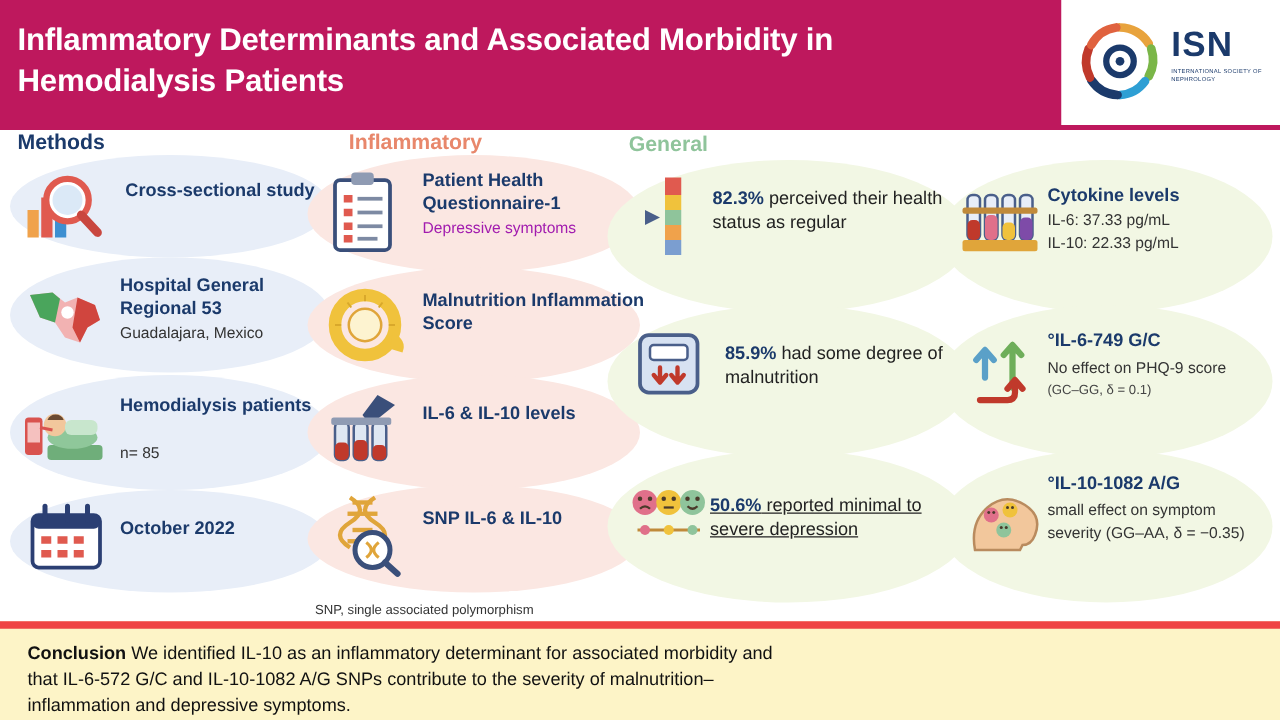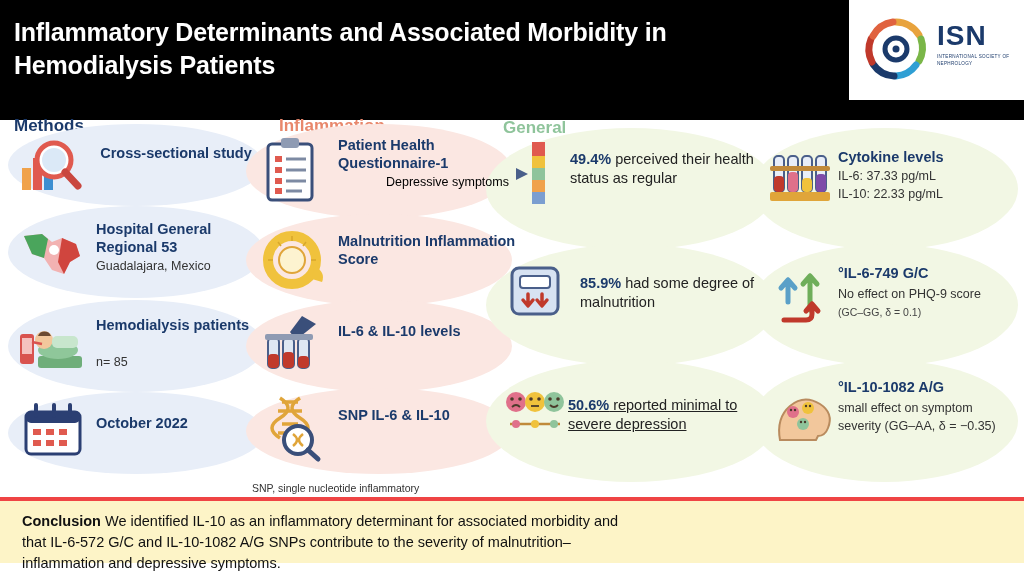--- a/index.html
+++ b/index.html
@@ -7,22 +7,22 @@
   body {
     width: 1024px; height: 576px;
     font-family: "Liberation Sans", sans-serif;
     background: #ffffff;
     overflow: hidden;
     position: relative;
   }
 
   
   .header {
-    position: absolute; left: 0; top: 0; width: 1024px; height: 120px;
-    background: #000000;
+    position: absolute; left: 0; top: 0; width: 1024px; height: 104px;
+    background: #be185d;
   }
   .header-title {
     position: absolute; left: 14px; top: 16px; width: 660px;
     color: #ffffff; font-size: 25px; font-weight: bold; line-height: 1.33;
     letter-spacing: -0.2px;
   }
   .isn-box {
     position: absolute; right: 0; top: 0; width: 175px; height: 100px;
     background: #ffffff;
   }
@@ -30,60 +30,60 @@
   .isn-text {
     position: absolute; left: 88px; top: 20px;
     font-size: 28px; font-weight: bold; color: #1b3a6b; letter-spacing: 1px; text-align: center;
   }
   .isn-sub {
     position: absolute; left: 88px; top: 54px; width: 84px;
     font-size: 4.6px; color: #1b3a6b; line-height: 1.5; letter-spacing: 0.3px;
   }
 
   
-  .col-head { position: absolute; font-size: 17px; font-weight: bold; margin-top: 12px; }
+  .col-head { position: absolute; font-size: 17px; font-weight: bold; }
   #h-methods { left: 14px; top: 104px; color: #1b3a6b; }
   #h-intervention { left: 279px; top: 104px; color: #e8876b; }
   #h-results { left: 503px; top: 106px; color: #8fc49b; }
 
   
   .blob { position: absolute; border-radius: 50%; }
   .blob-blue { background: #e8eef8; }
   .blob-pink { background: #fbe7e2; }
   .blob-green { background: #f2f7e4; }
 
   
   .hl { font-weight: bold; }
 
   
   .m-row { position: absolute; }
   .m-title { font-size: 14.5px; font-weight: bold; color: #1b3a6b; line-height: 1.25; }
   .m-sub { font-size: 12.5px; color: #333; line-height: 1.3; }
 
   
   .i-title { font-size: 14.5px; font-weight: bold; color: #1b3a6b; line-height: 1.25; }
-  .i-sub { font-size: 12.5px; color: #000000; line-height: 1.3; margin-left: 48px; }
+  .i-sub { font-size: 12.5px; color: #a21caf; line-height: 1.3; }
 
   
   .r-text { font-size: 14.5px; color: #222; line-height: 1.3; }
   .r-text b { color: #1b3a6b; }
   .r-title { font-size: 14.5px; font-weight: bold; color: #1b3a6b; line-height: 1.25; }
   .r-sub { font-size: 12.5px; color: #333; line-height: 1.35; }
   .r-small { font-size: 10.5px; color: #444; line-height: 1.3; }
 
   .footnote {
     position: absolute; left: 252px; top: 482px;
     font-size: 10.5px; color: #333;
   }
 
   
   .concl {
-    position: absolute; left: 0; top: 497px; width: 1024px; height: 66px;
+    position: absolute; left: 0; top: 497px; width: 1024px; height: 79px;
     background: #fdf4c7;
-    border-top: 4px solid #ef4444;
+    border-top: 6px solid #ef4444;
   }
   .concl-text {
     position: absolute; left: 22px; top: 10px; width: 620px;
     font-size: 14.5px; color: #111; line-height: 1.45;
   }
 
   svg { display: block; overflow: visible; }
 </style>
 </head>
 <body>
@@ -104,21 +104,21 @@
         <circle cx="35" cy="35" r="11" fill="none" stroke="#1b3a6b" stroke-width="5"></circle>
         <circle cx="35" cy="35" r="3.5" fill="#1b3a6b"></circle>
       </svg>
     </div>
     <div class="isn-text">ISN</div>
     <div class="isn-sub">INTERNATIONAL SOCIETY OF NEPHROLOGY</div>
   </div>
 </div>
 
 <div class="col-head" id="h-methods">Methods</div>
-<div class="col-head" id="h-intervention">Inflammation</div>
+<div class="col-head" id="h-intervention">Inflammatory</div>
 <div class="col-head" id="h-results">General</div>
 
 <div class="blob blob-blue" style="left:8px;  top:124px; width:256px; height:82px;"></div>
 <div class="blob blob-blue" style="left:8px;  top:206px; width:256px; height:92px;"></div>
 <div class="blob blob-blue" style="left:8px;  top:300px; width:256px; height:92px;"></div>
 <div class="blob blob-blue" style="left:8px;  top:392px; width:256px; height:82px;"></div>
 
 <div class="blob blob-pink" style="left:246px; top:124px; width:266px; height:94px;"></div>
 <div class="blob blob-pink" style="left:246px; top:214px; width:266px; height:92px;"></div>
 <div class="blob blob-pink" style="left:246px; top:300px; width:266px; height:92px;"></div>
@@ -279,21 +279,21 @@
     <svg width="52" height="66" viewBox="0 0 52 66">
       <rect x="22" y="2" width="13" height="14" fill="#e05a4f"></rect>
       <rect x="22" y="16" width="13" height="12" fill="#f0c23c"></rect>
       <rect x="22" y="28" width="13" height="12" fill="#8fc49b"></rect>
       <rect x="22" y="40" width="13" height="12" fill="#f0a24b"></rect>
       <rect x="22" y="52" width="13" height="12" fill="#7b9ed0"></rect>
       <path d="M6 28 l12 6 -12 6 z" fill="#4a5f8a"></path>
     </svg>
   </div>
   <div class="r-text" style="position:absolute; left:70px; top:10px; width:200px;">
-    <b>49.4%</b><span> perceived their health status as regular</span>
+    <b>82.3%</b><span> perceived their health status as regular</span>
   </div>
 </div>
 
 <div class="m-row" style="left:500px; top:260px; width:280px;">
   <div style="position:absolute; left:8px; top:0px;">
     <svg width="56" height="64" viewBox="0 0 56 64">
       <rect x="4" y="8" width="46" height="46" rx="7" fill="#d7e2f2" stroke="#4a5f8a" stroke-width="3"></rect>
       <rect x="12" y="16" width="30" height="12" rx="3" fill="#ffffff" stroke="#4a5f8a" stroke-width="2"></rect>
       <path d="M20 34 v10 M20 46 l-5 -6 M20 46 l5 -6" stroke="#c0392b" stroke-width="3.5" fill="none" stroke-linecap="round"></path>
       <path d="M34 34 v10 M34 46 l-5 -6 M34 46 l5 -6" stroke="#c0392b" stroke-width="3.5" fill="none" stroke-linecap="round"></path>
@@ -382,20 +382,20 @@
         <circle cx="31" cy="34" r="1.2"></circle>
           <circle cx="35" cy="34" r="1.2"></circle>
       </g>
     </svg>
   </div>
   <div class="r-title" style="position:absolute; left:74px; top:6px; width:185px;">°IL-10-1082 A/G</div>
   <div class="r-sub" style="position:absolute; left:74px; top:28px; width:190px;">small effect on symptom</div>
   <div class="r-sub" style="position:absolute; left:74px; top:46px; width:190px;">severity (GG–AA, δ = −0.35)</div>
 </div>
 
-<div class="footnote">SNP, single nucleotide inflammatory</div>
+<div class="footnote">SNP, single associated polymorphism</div>
 
 <div class="concl">
   <div class="concl-text">
     <span class="hl">Conclusion</span><span> We identified IL-10 as an inflammatory determinant for associated morbidity and that IL-6-572 G/C and IL-10-1082 A/G SNPs contribute to the severity of malnutrition–inflammation and depressive symptoms.</span>
   </div>
 
 </div>
 
 </body></html>

